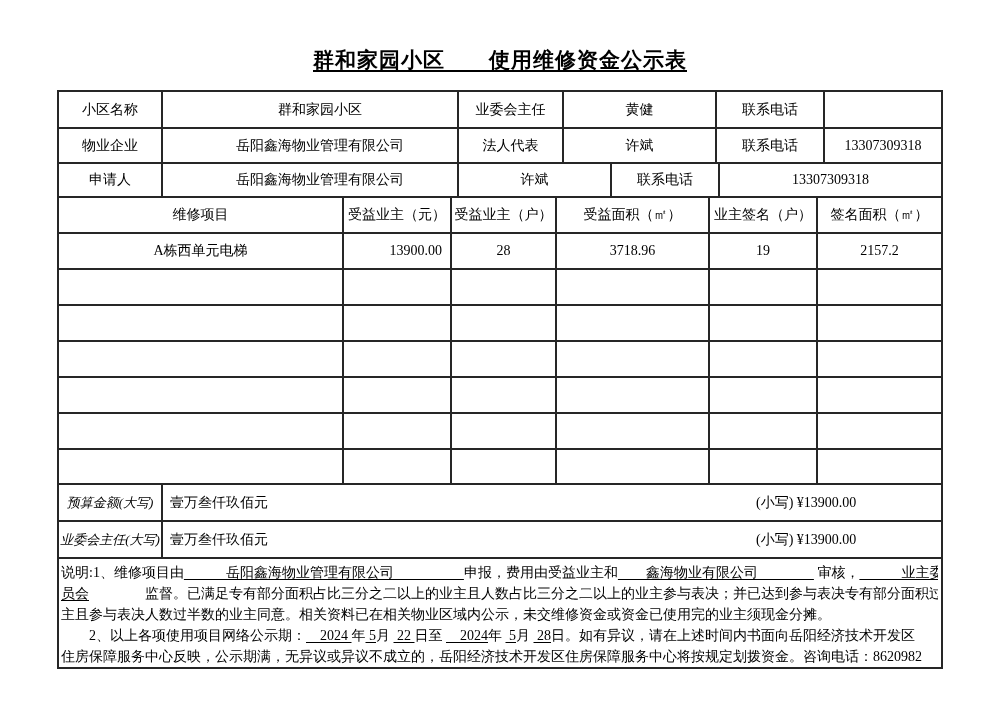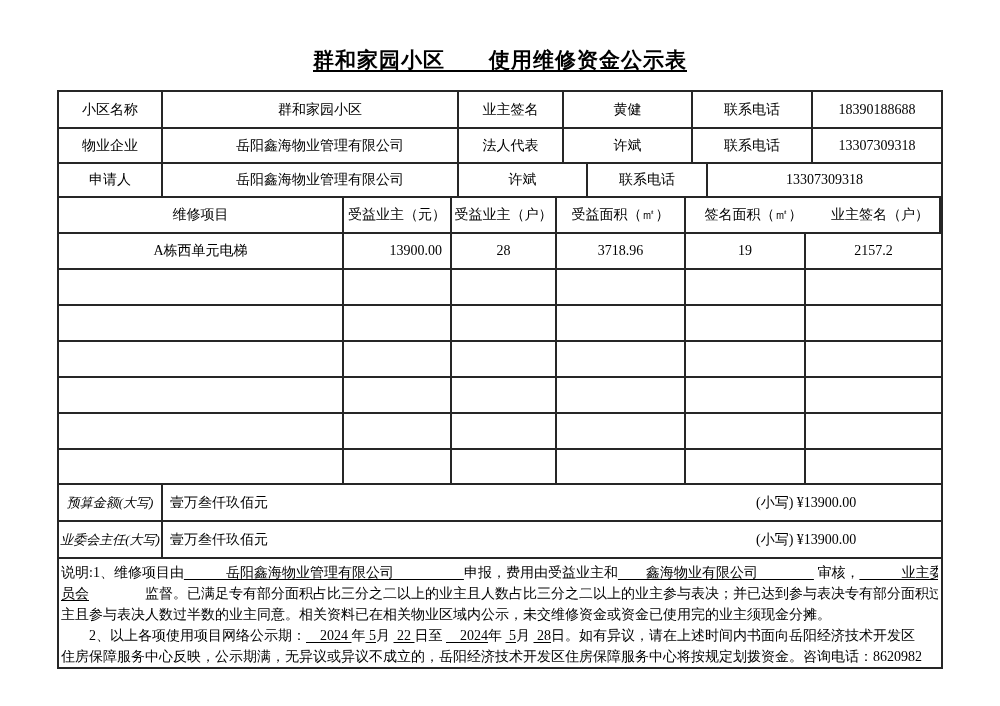--- a/index.html
+++ b/index.html
@@ -48,21 +48,21 @@
     font-size: 14px;
     white-space: nowrap; overflow: hidden;
   }
   .cell.endc { border-right: none; flex: 1 1 auto; }
 
   
   .wa { width: 104px; }
   
   .wb { width: 276px; margin-left: 20px; }
   
-  .wc { width: 105px; } .wd { width: 129px; } .we { width: 120px; }
+  .wc { width: 105px; } .wd { width: 153px; } .we { width: 108px; }
   
   .wp1 { width: 285px; text-align: center; } .wp2 { width: 108px; }
 
   .num-right { justify-content: flex-end; padding-right: 8px; }
 
   .amt-label { font-size: 13px; font-style: italic; }
   .amt-value {
     flex: 1 1 auto; border-right: none;
     justify-content: flex-start; padding-left: 7px;
     position: relative;
@@ -86,24 +86,23 @@
 
   <div class="title-wrap">
     <span class="title">群和家园小区　　使用维修资金公示表</span>
   </div>
 
   <div class="table">
 
     <div class="row h37">
       <div class="cell wa">小区名称</div>
       <div class="cell wb">群和家园小区</div>
-      <div class="cell wc">业主签名</div>
+      <div class="cell wc">业委会主任</div>
       <div class="cell wd">黄健</div>
       <div class="cell we">联系电话</div>
-      <div class="cell endc">18390188688</div>
     </div>
 
     <div class="row h35">
       <div class="cell wa">物业企业</div>
       <div class="cell wb">岳阳鑫海物业管理有限公司</div>
       <div class="cell wc">法人代表</div>
       <div class="cell wd">许斌</div>
       <div class="cell we">联系电话</div>
       <div class="cell endc">13307309318</div>
     </div>
@@ -114,22 +113,22 @@
       <div class="cell wd">许斌</div>
       <div class="cell we">联系电话</div>
       <div class="cell endc">13307309318</div>
     </div>
 
     <div class="row h36">
       <div class="cell wp1">维修项目</div>
       <div class="cell wp2">受益业主（元）</div>
       <div class="cell wc">受益业主（户）</div>
       <div class="cell wd">受益面积（㎡）</div>
+      <div class="cell we">业主签名（户）</div>
       <div class="cell endc">签名面积（㎡）</div>
-      <div class="cell we">业主签名（户）</div>
     </div>
 
     <div class="row h36">
       <div class="cell wp1">A栋西单元电梯</div>
       <div class="cell wp2 num-right">13900.00</div>
       <div class="cell wc">28</div>
       <div class="cell wd">3718.96</div>
       <div class="cell we">19</div>
       <div class="cell endc">2157.2</div>
     </div>

